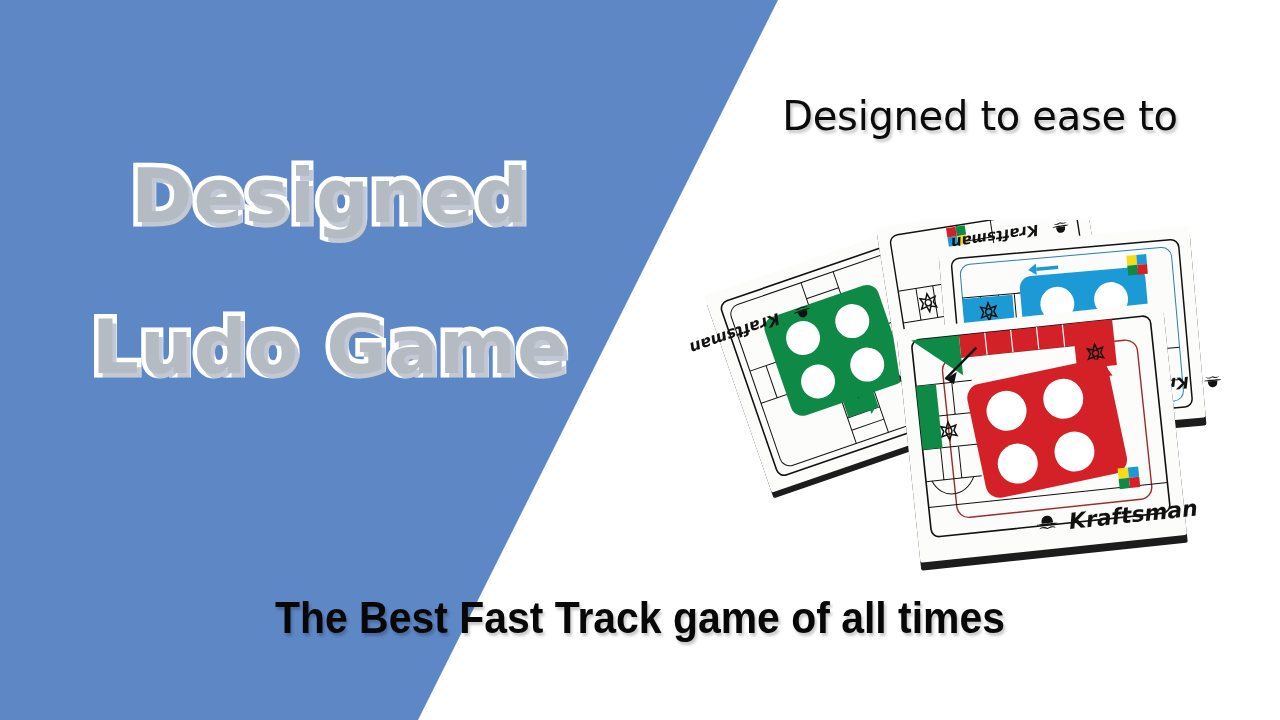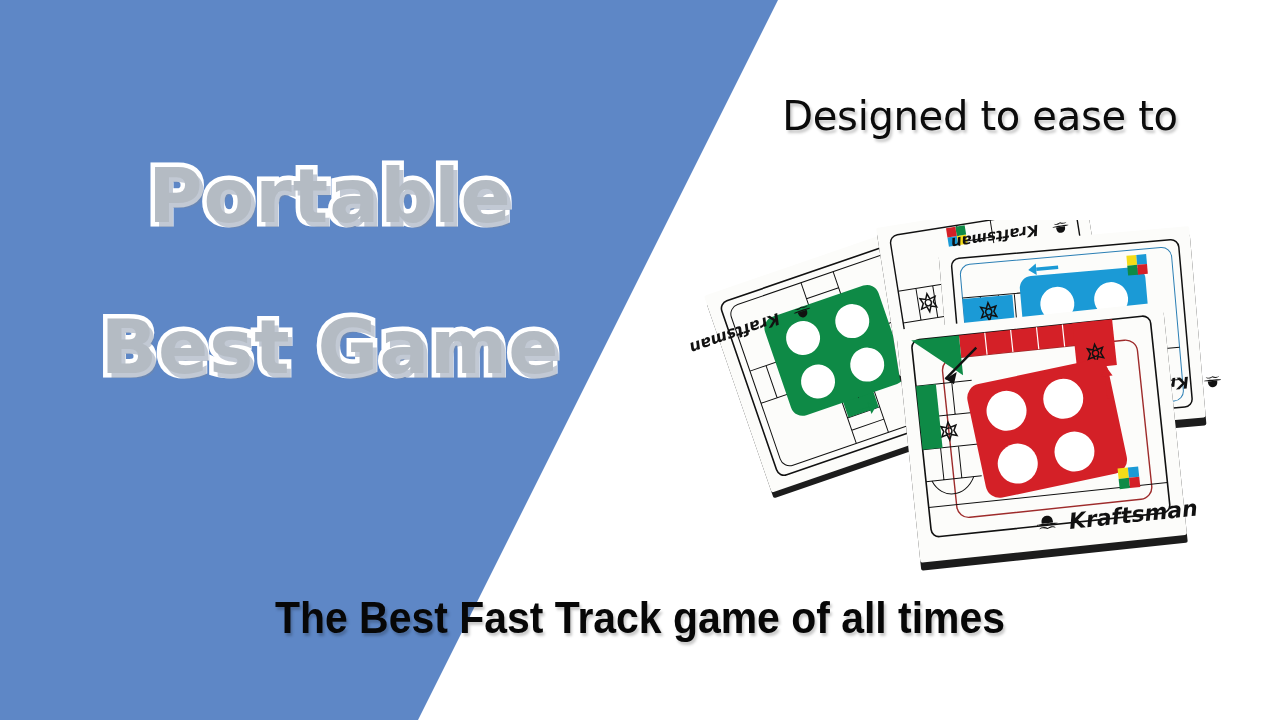--- a/index.html
+++ b/index.html
@@ -69,22 +69,22 @@
   .photo svg{display:block;width:100%;height:100%;}
 </style>
 </head>
 <body>
 
 <div id="stage">
 
   <div class="blue-panel"></div>
 
   <div class="headline">
-    <span class="ln">Portable</span>
-    <span class="ln">Best Game</span>
+    <span class="ln">Designed</span>
+    <span class="ln">Ludo Game</span>
   </div>
 
   <div class="subtitle">
     <span class="ln">Designed to ease to</span>
   </div>
 
   <div class="tagline">The Best Fast Track game of all times</div>
 
   <div class="photo">
     <svg viewBox="0 0 540 360" xmlns="http://www.w3.org/2000/svg">

